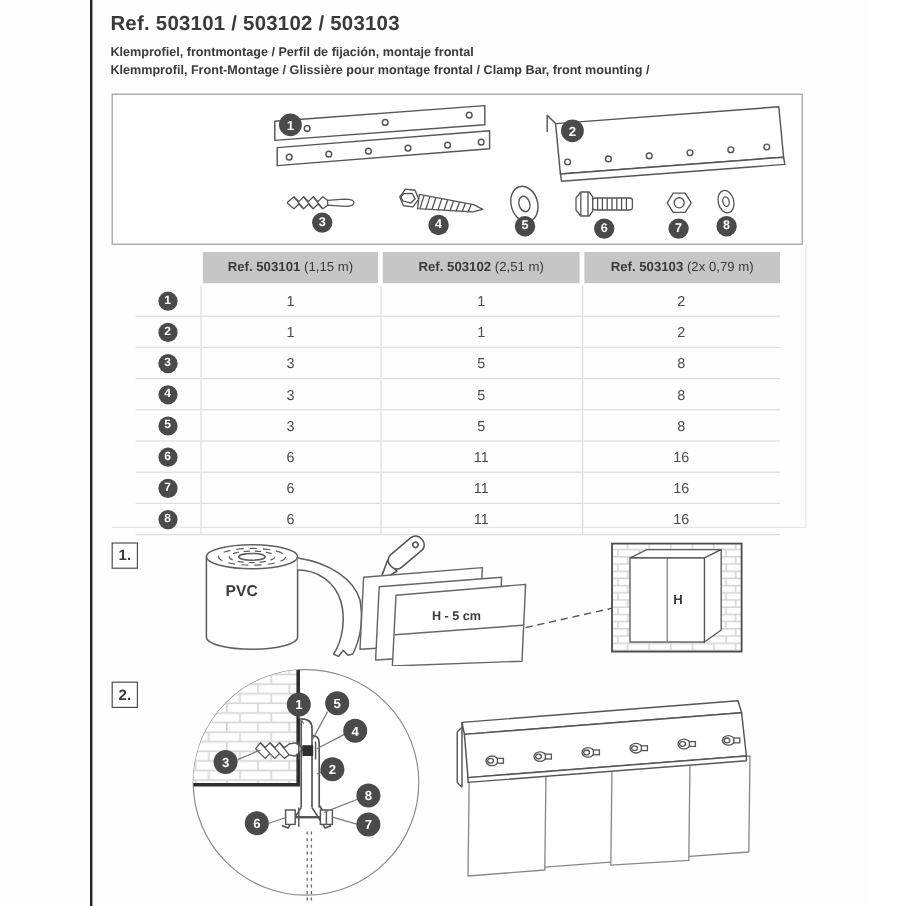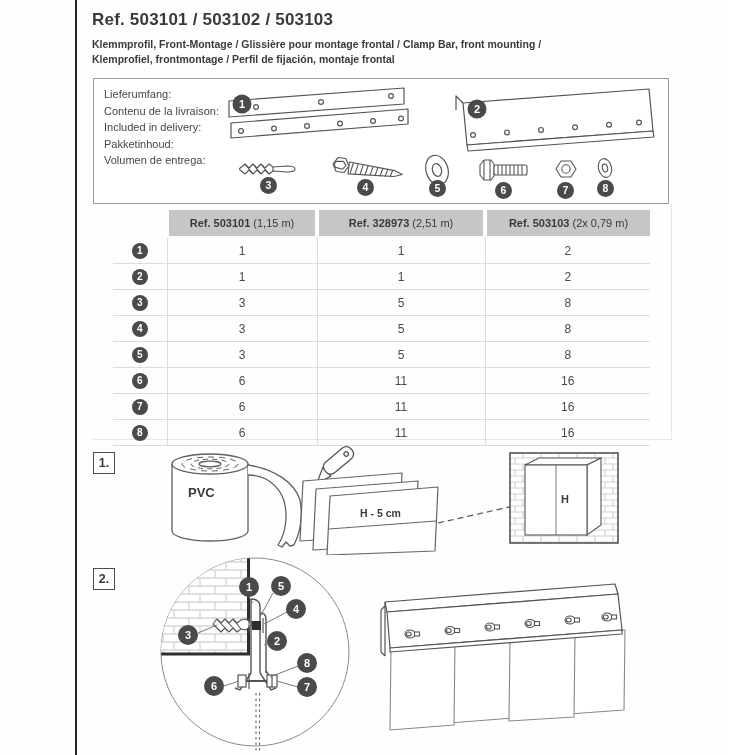--- a/index.html
+++ b/index.html
@@ -52,33 +52,26 @@
 </style>
 </head>
 <body>
 
 <div class="page">
   <div class="left-rule"></div>
 
   <div class="hdr">
     <div class="title">Ref. 503101 / 503102 / 503103</div>
     <div class="subtitle">
+      <div>Klemprofiel, frontmontage / Perfil de fijación, montaje frontal</div>
       <div>Klemmprofil, Front-Montage / Glissière pour montage frontal / Clamp Bar, front mounting /</div>
-      <div>Klemprofiel, frontmontage / Perfil de fijación, montaje frontal</div>
     </div>
   </div>
 
   <div class="delivery-box">
-    <div class="delivery-labels">
-      <div>Lieferumfang:</div>
-      <div>Contenu de la livraison:</div>
-      <div>Included in delivery:</div>
-      <div>Pakketinhoud:</div>
-      <div>Volumen de entrega:</div>
-    </div>
 
     <svg class="art" style="left:132px;top:6px;" width="185" height="66" viewBox="0 0 185 66">
       <g fill="#fff" stroke="#555" stroke-width="1.2" stroke-linejoin="round">
         <polygon points="3,16 178,3 178,19 3,32"></polygon>
         <polygon points="5,38 182,24 182,39 5,53"></polygon>
         <circle cx="30" cy="22" r="2.4"></circle>
           <circle cx="95" cy="17" r="2.4"></circle>
           <circle cx="165" cy="11" r="2.4"></circle>
         <circle cx="15" cy="46" r="2.4"></circle>
           <circle cx="48" cy="43.5" r="2.4"></circle>
@@ -188,21 +181,21 @@
     <colgroup>
         <col class="c0">
         <col class="c1">
         <col class="c2">
         <col class="c3">
       </colgroup>
     <thead>
       <tr>
         <th class="empty"></th>
         <th><span class="ref">Ref. 503101</span><span> (1,15 m)</span></th>
-        <th><span class="ref">Ref. 328973</span><span> (2,51 m)</span></th>
+        <th><span class="ref">Ref. 503102</span><span> (2,51 m)</span></th>
         <th><span class="ref">Ref. 503103</span><span> (2x 0,79 m)</span></th>
       </tr>
     </thead>
     <tbody>
       <tr>
         <td>
             <div class="badge badge-table">1</div>
           </td>
         <td class="v">1</td>
         <td class="v">1</td>

